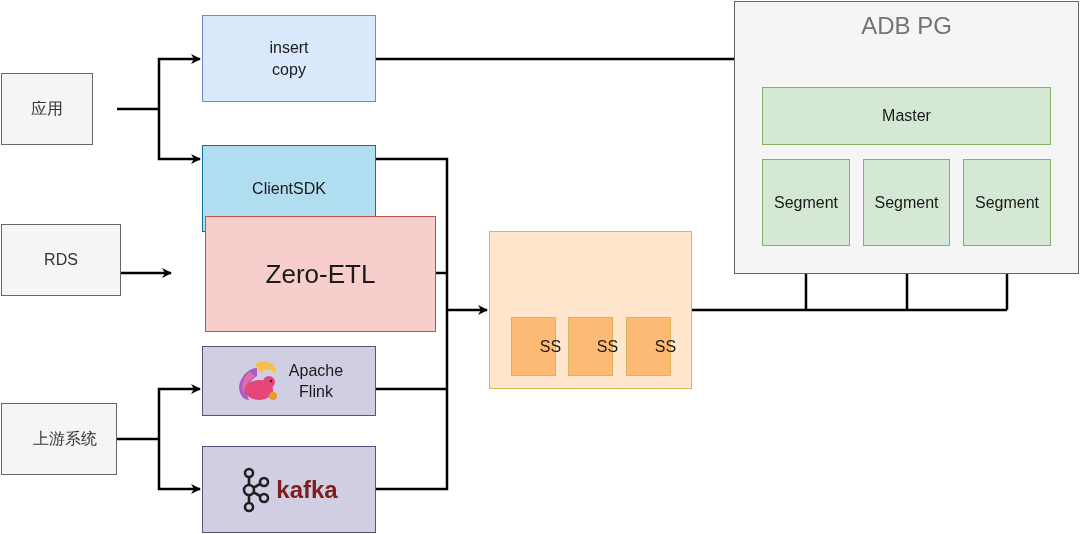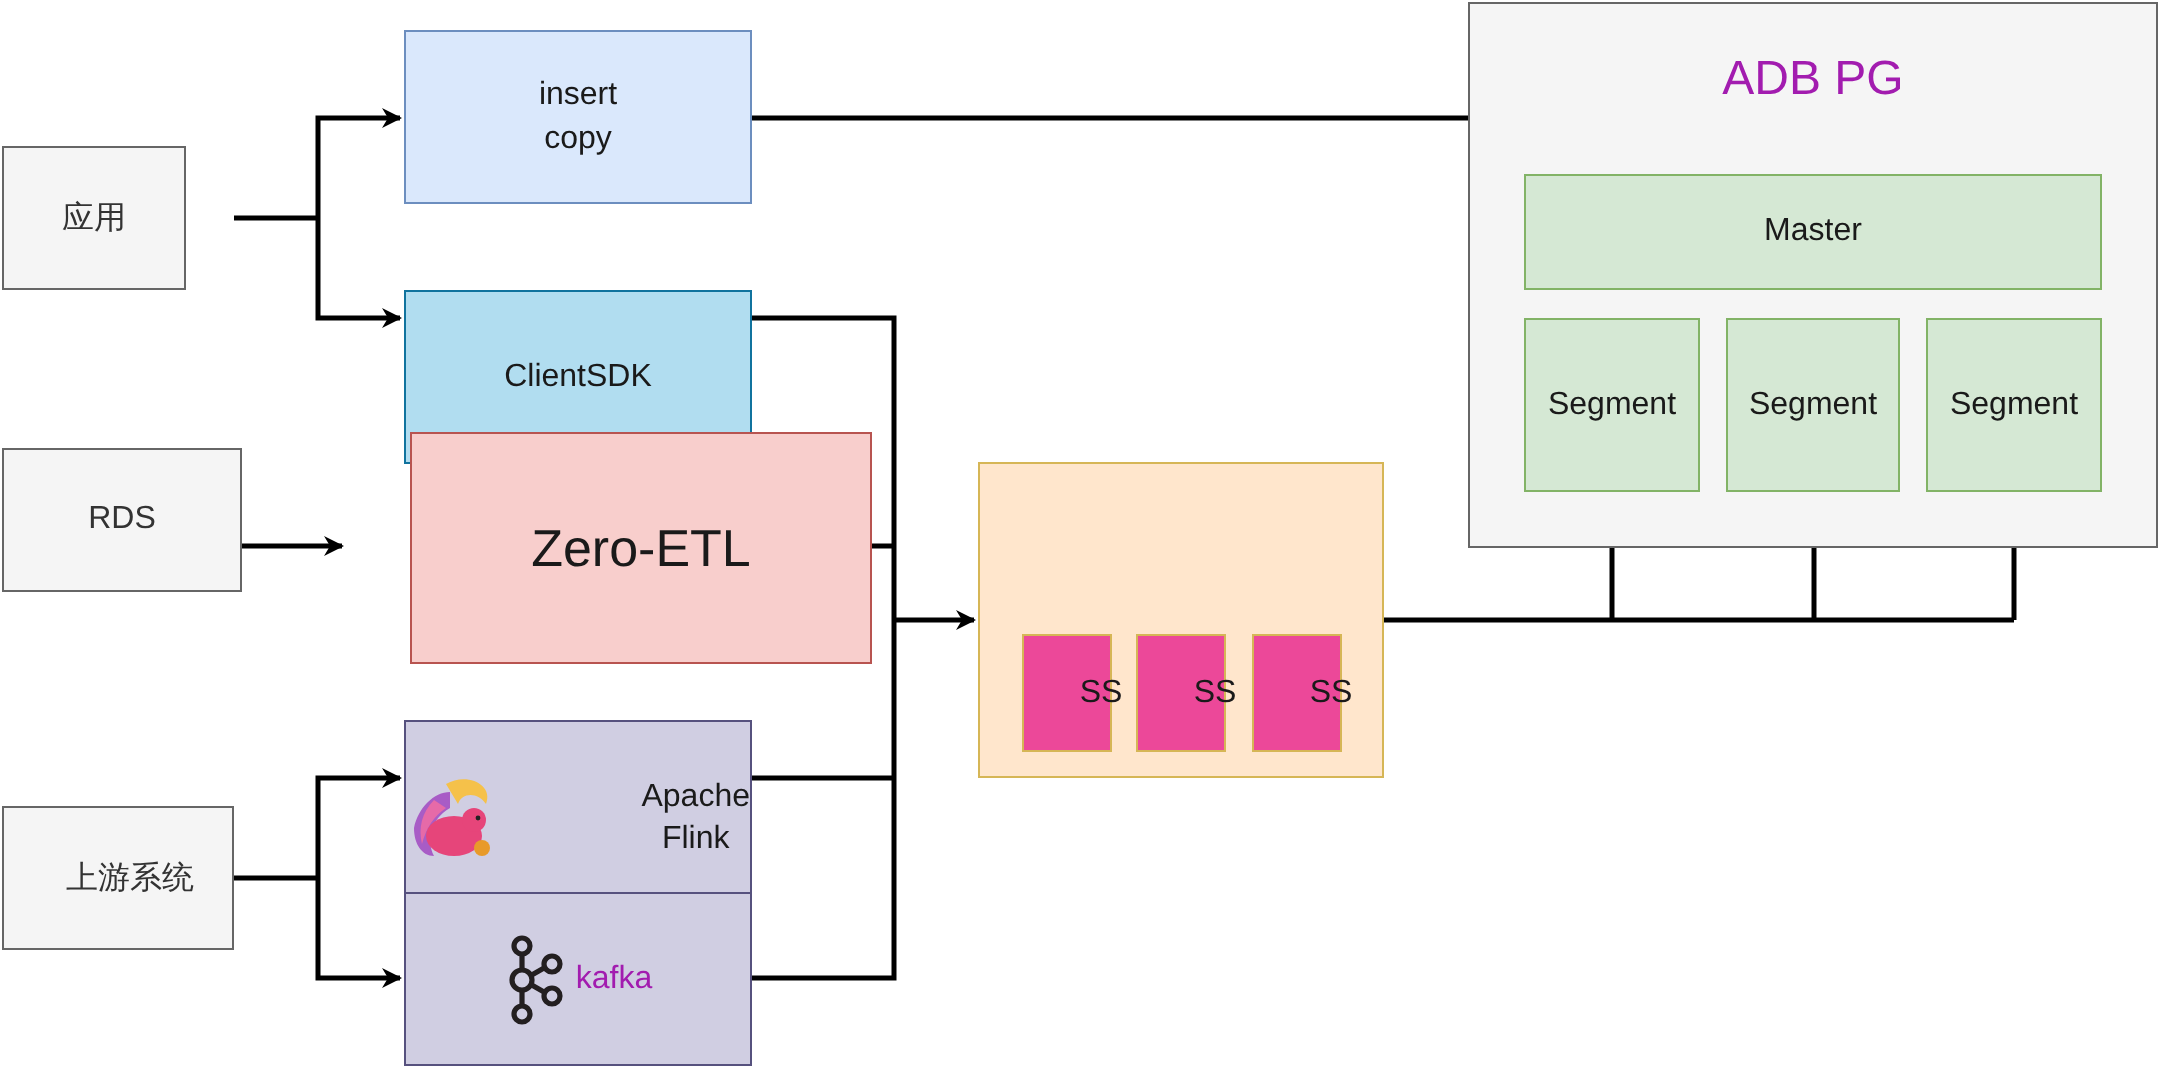--- a/index.html
+++ b/index.html
@@ -10,21 +10,21 @@
   .gray { background:#f5f5f5; border:1.5px solid #666; color:#333; font-size:16px; }
   .blue { background:#dae8fc; border:1.5px solid #6c8ebf; font-size:16px; line-height:22px; }
   .cyan { background:#b1ddf0; border:1.5px solid #10739e; font-size:16px; }
   .red  { background:#f8cecc; border:1.5px solid #b85450; font-size:26px;margin-left:32px; }
   .purple { background:#d0cee2; border:1.5px solid #56517e; font-size:16px; }
   .orange { background:#ffe6cc; border:1.5px solid #d6b656; }
   .green { background:#d5e8d4; border:1.5px solid #82b366; font-size:16px; }
   .adb { background:#f5f5f5; border:1.5px solid #666; }
   .title-text { position:absolute; left:0; right:0; text-align:center; }
   svg.wires { position:absolute; left:0; top:0; }
-  .ss { background:#ec4899; border:1.5px solid #d6b656; font-size:16px;padding-left:34px; }
+  .ss { background:#fdba74; border:1.5px solid #d6b656; font-size:16px;padding-left:34px; }
 </style>
 </head>
 <body>
 
 <svg class="wires" width="1080" height="534">
   <defs>
     <marker id="arr" markerWidth="10" markerHeight="10" refX="9" refY="5" orient="auto" markerUnits="userSpaceOnUse">
       <path d="M0,0 L10,5 L0,10 L3,5 Z" fill="#000"></path>
     </marker>
   </defs>
@@ -67,21 +67,21 @@
 <div class="box blue" style="left:202px;top:15px;width:174px;height:87px;flex-direction:column;">
   <span>insert</span>
   <span>copy</span>
 </div>
 <div class="box cyan" style="left:202px;top:116px;width:174px;height:87px;margin-top:29px;">
   <span>ClientSDK</span>
 </div>
 <div class="box red" style="left:173px;top:216px;width:231px;height:116px;">
   <span>Zero-ETL</span>
 </div>
-<div class="box purple" style="left:202px;top:360px;width:174px;height:98px;justify-content:space-between;">
+<div class="box purple" style="left:202px;top:346px;width:174px;height:70px;">
   <svg width="48" height="46" viewBox="0 0 48 46" style="margin-right:6px;">
     <path d="M20,6 C30,0 44,6 40,16 C36,10 28,10 26,16 Z" fill="#f5c14a"></path>
     <path d="M22,10 C14,10 6,18 4,28 C4,36 8,42 14,42 C10,34 12,24 22,18 Z" fill="#a85cc6"></path>
     <path d="M14,14 C8,20 6,28 8,36 C10,28 14,22 20,18 Z" fill="#e66aa8"></path>
     <ellipse cx="24" cy="32" rx="14" ry="10" fill="#e6457a"></ellipse>
     <circle cx="34" cy="24" r="6" fill="#e6457a"></circle>
     <circle cx="36" cy="23" r="1.2" fill="#222"></circle>
     <circle cx="38" cy="38" r="4" fill="#e89a2a"></circle>
   </svg>
   <div style="display:flex;flex-direction:column;line-height:21px;">
@@ -93,37 +93,37 @@
   <svg width="30" height="46" viewBox="0 0 30 46" style="margin-right:6px;">
     <g fill="none" stroke="#231f20" stroke-width="2.6">
       <circle cx="9" cy="6" r="4"></circle>
       <circle cx="9" cy="23" r="5"></circle>
       <circle cx="9" cy="40" r="4"></circle>
       <circle cx="24" cy="15" r="4"></circle>
       <circle cx="24" cy="31" r="4"></circle>
       <path d="M9,10 V18 M9,28 V36 M13,21 L20,17 M13,25 L20,29"></path>
     </g>
   </svg>
-  <span style="font-size:16px;font-weight:normal;color:#a21caf;">kafka</span>
+  <span style="font-size:24px;font-weight:bold;color:#7f1d1d;">kafka</span>
 </div>
 
 <div class="box orange" style="left:489px;top:231px;width:203px;height:158px;display:block;">
   <div class="box ss" style="left:21px;top:85px;width:45px;height:59px;">
     <span>SS</span>
   </div>
   <div class="box ss" style="left:78px;top:85px;width:45px;height:59px;">
     <span>SS</span>
   </div>
   <div class="box ss" style="left:136px;top:85px;width:45px;height:59px;">
     <span>SS</span>
   </div>
 </div>
 
 <div class="box adb" style="left:734px;top:1px;width:345px;height:273px;display:block;">
-  <div class="title-text" style="top:24px;font-size:24px;color:#a21caf;">ADB PG</div>
+  <div class="title-text" style="top:10px;font-size:24px;color:#737373;">ADB PG</div>
   <div class="box green" style="left:27px;top:85px;width:289px;height:58px;">
     <span>Master</span>
   </div>
   <div class="box green" style="left:27px;top:157px;width:88px;height:87px;">
     <span>Segment</span>
   </div>
   <div class="box green" style="left:128px;top:157px;width:87px;height:87px;">
     <span>Segment</span>
   </div>
   <div class="box green" style="left:228px;top:157px;width:88px;height:87px;">

